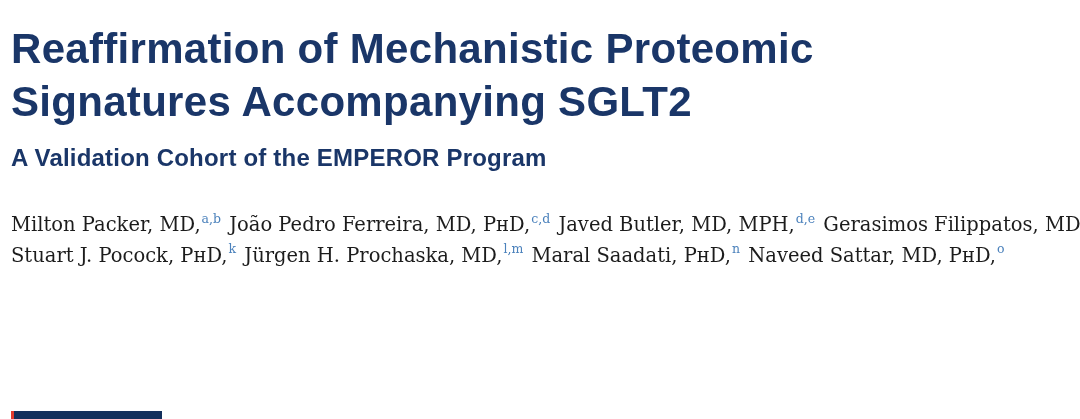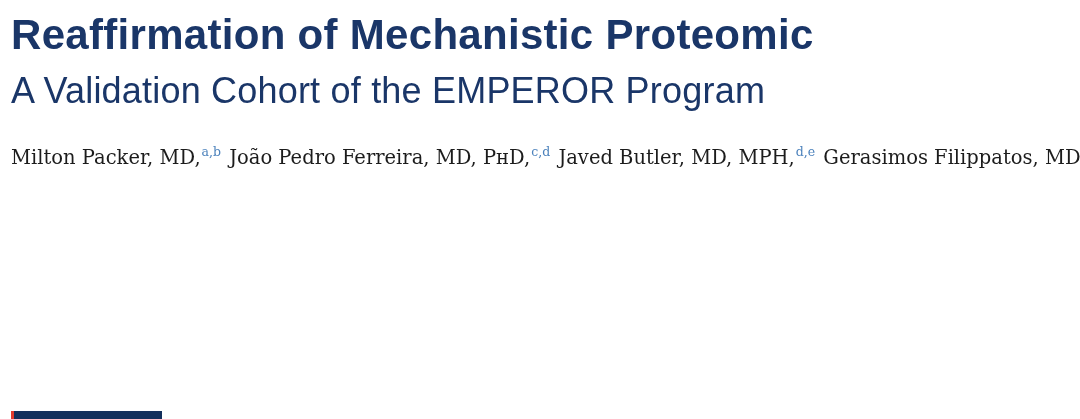--- a/index.html
+++ b/index.html
@@ -4,37 +4,37 @@
 <style>
   html, body { margin: 0; padding: 0; }
   body {
     width: 1080px;
     height: 419px;
     background: #ffffff;
     position: relative;
     overflow: hidden;
   }
   .content {
-    padding: 8px 18px 0 11px;
+    padding: 22px 18px 0 11px;
   }
   .title {
     margin: 0;
     font-family: "Liberation Sans", "DejaVu Sans", sans-serif;
     font-weight: 700;
     font-size: 42px;
     line-height: 53px;
     letter-spacing: 0.3px;
     color: #1a3668;
   }
   .title-line { display: block; }
   .subtitle {
     margin: 13px 0 0 0;
     font-family: "Liberation Sans", "DejaVu Sans", sans-serif;
-    font-weight: 400;
-    font-size: 36px;
+    font-weight: 700;
+    font-size: 24px;
     line-height: 33px;
     letter-spacing: 0.2px;
     color: #1a3668;
   }
   .authors {
     margin-top: 36px;
     font-family: "DejaVu Serif", "Liberation Serif", serif;
     font-size: 19.5px;
     line-height: 30.5px;
     color: #1c1c1c;
@@ -60,22 +60,24 @@
     border-left: 3px solid #e23b2e;
     box-sizing: border-box;
   }
 </style>
 </head>
 <body>
 
 <div class="content">
   <h1 class="title">
     <span class="title-line">Reaffirmation of Mechanistic Proteomic</span>
+    <span class="title-line">Signatures Accompanying SGLT2</span>
   </h1>
   <h2 class="subtitle">A Validation Cohort of the EMPEROR Program</h2>
   <div class="authors">
       <div class="author-line"><span class="author">Milton Packer, MD,<sup class="aff">a,b</sup></span> <span class="author">João Pedro Ferreira, MD, PʜD,<sup class="aff">c,d</sup></span> <span class="author">Javed Butler, MD, MPH,<sup class="aff">d,e</sup></span> <span class="author">Gerasimos Filippatos, MD, PʜD,</span></div>
+      <div class="author-line"><span class="author">Stuart J. Pocock, PʜD,<sup class="aff">k</sup></span> <span class="author">Jürgen H. Prochaska, MD,<sup class="aff">l,m</sup></span> <span class="author">Maral Saadati, PʜD,<sup class="aff">n</sup></span> <span class="author">Naveed Sattar, MD, PʜD,<sup class="aff">o</sup></span></div>
     </div>
 </div>
 
 <div class="bottom-bar">
   <span></span>
 </div>
 
 </body></html>

